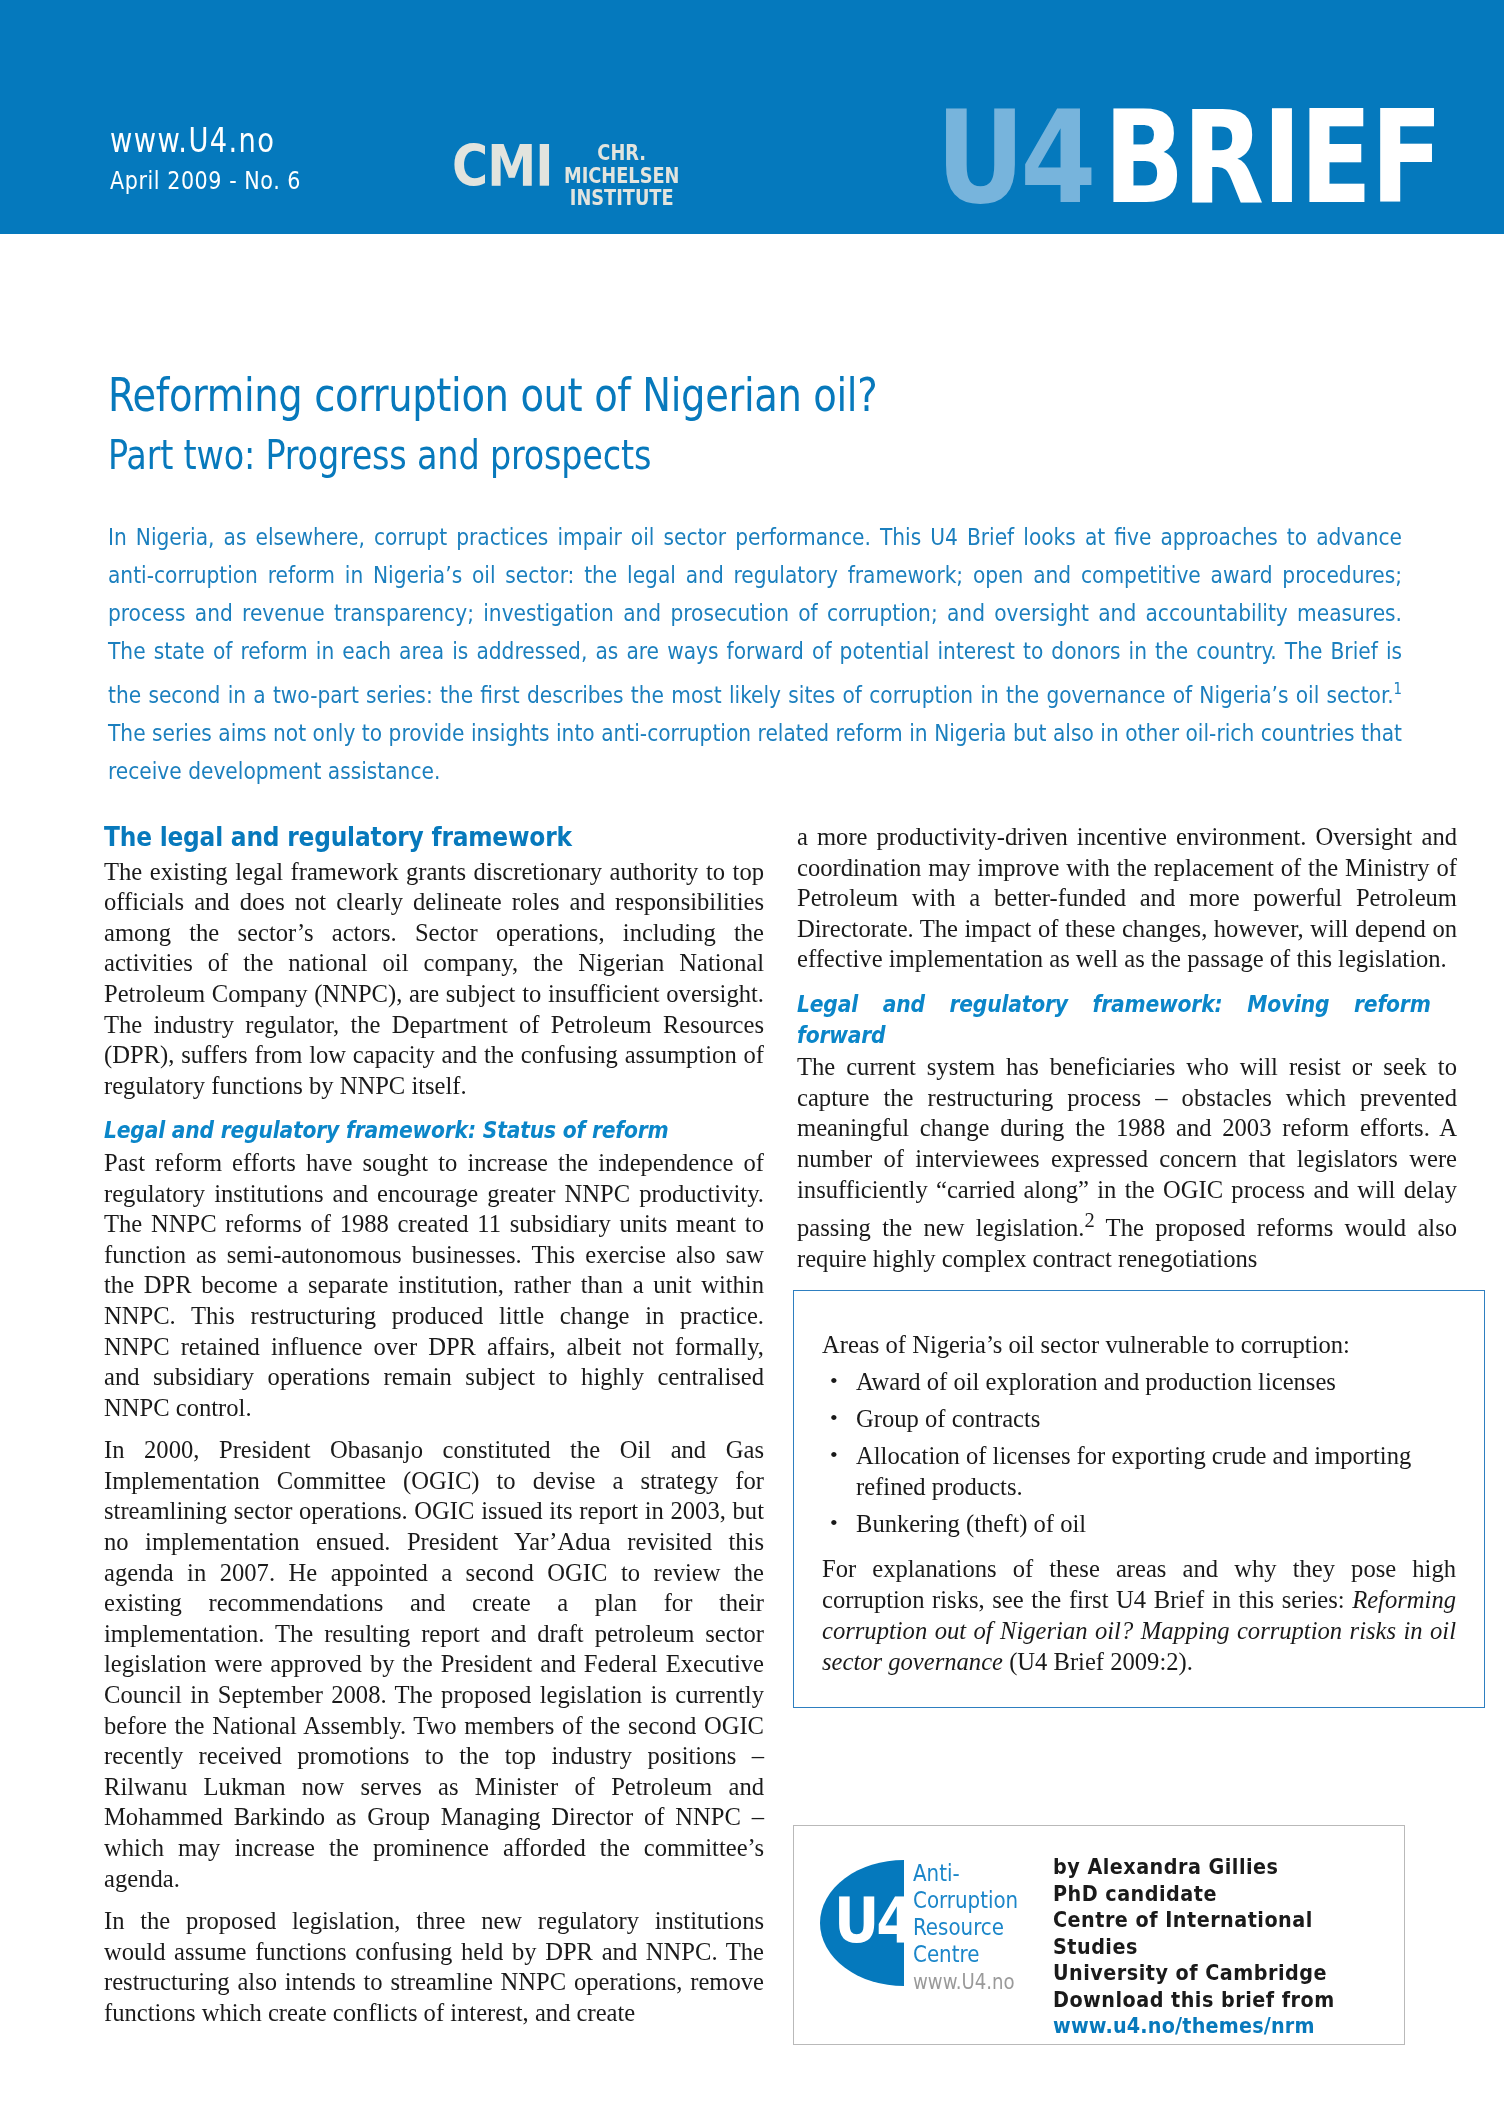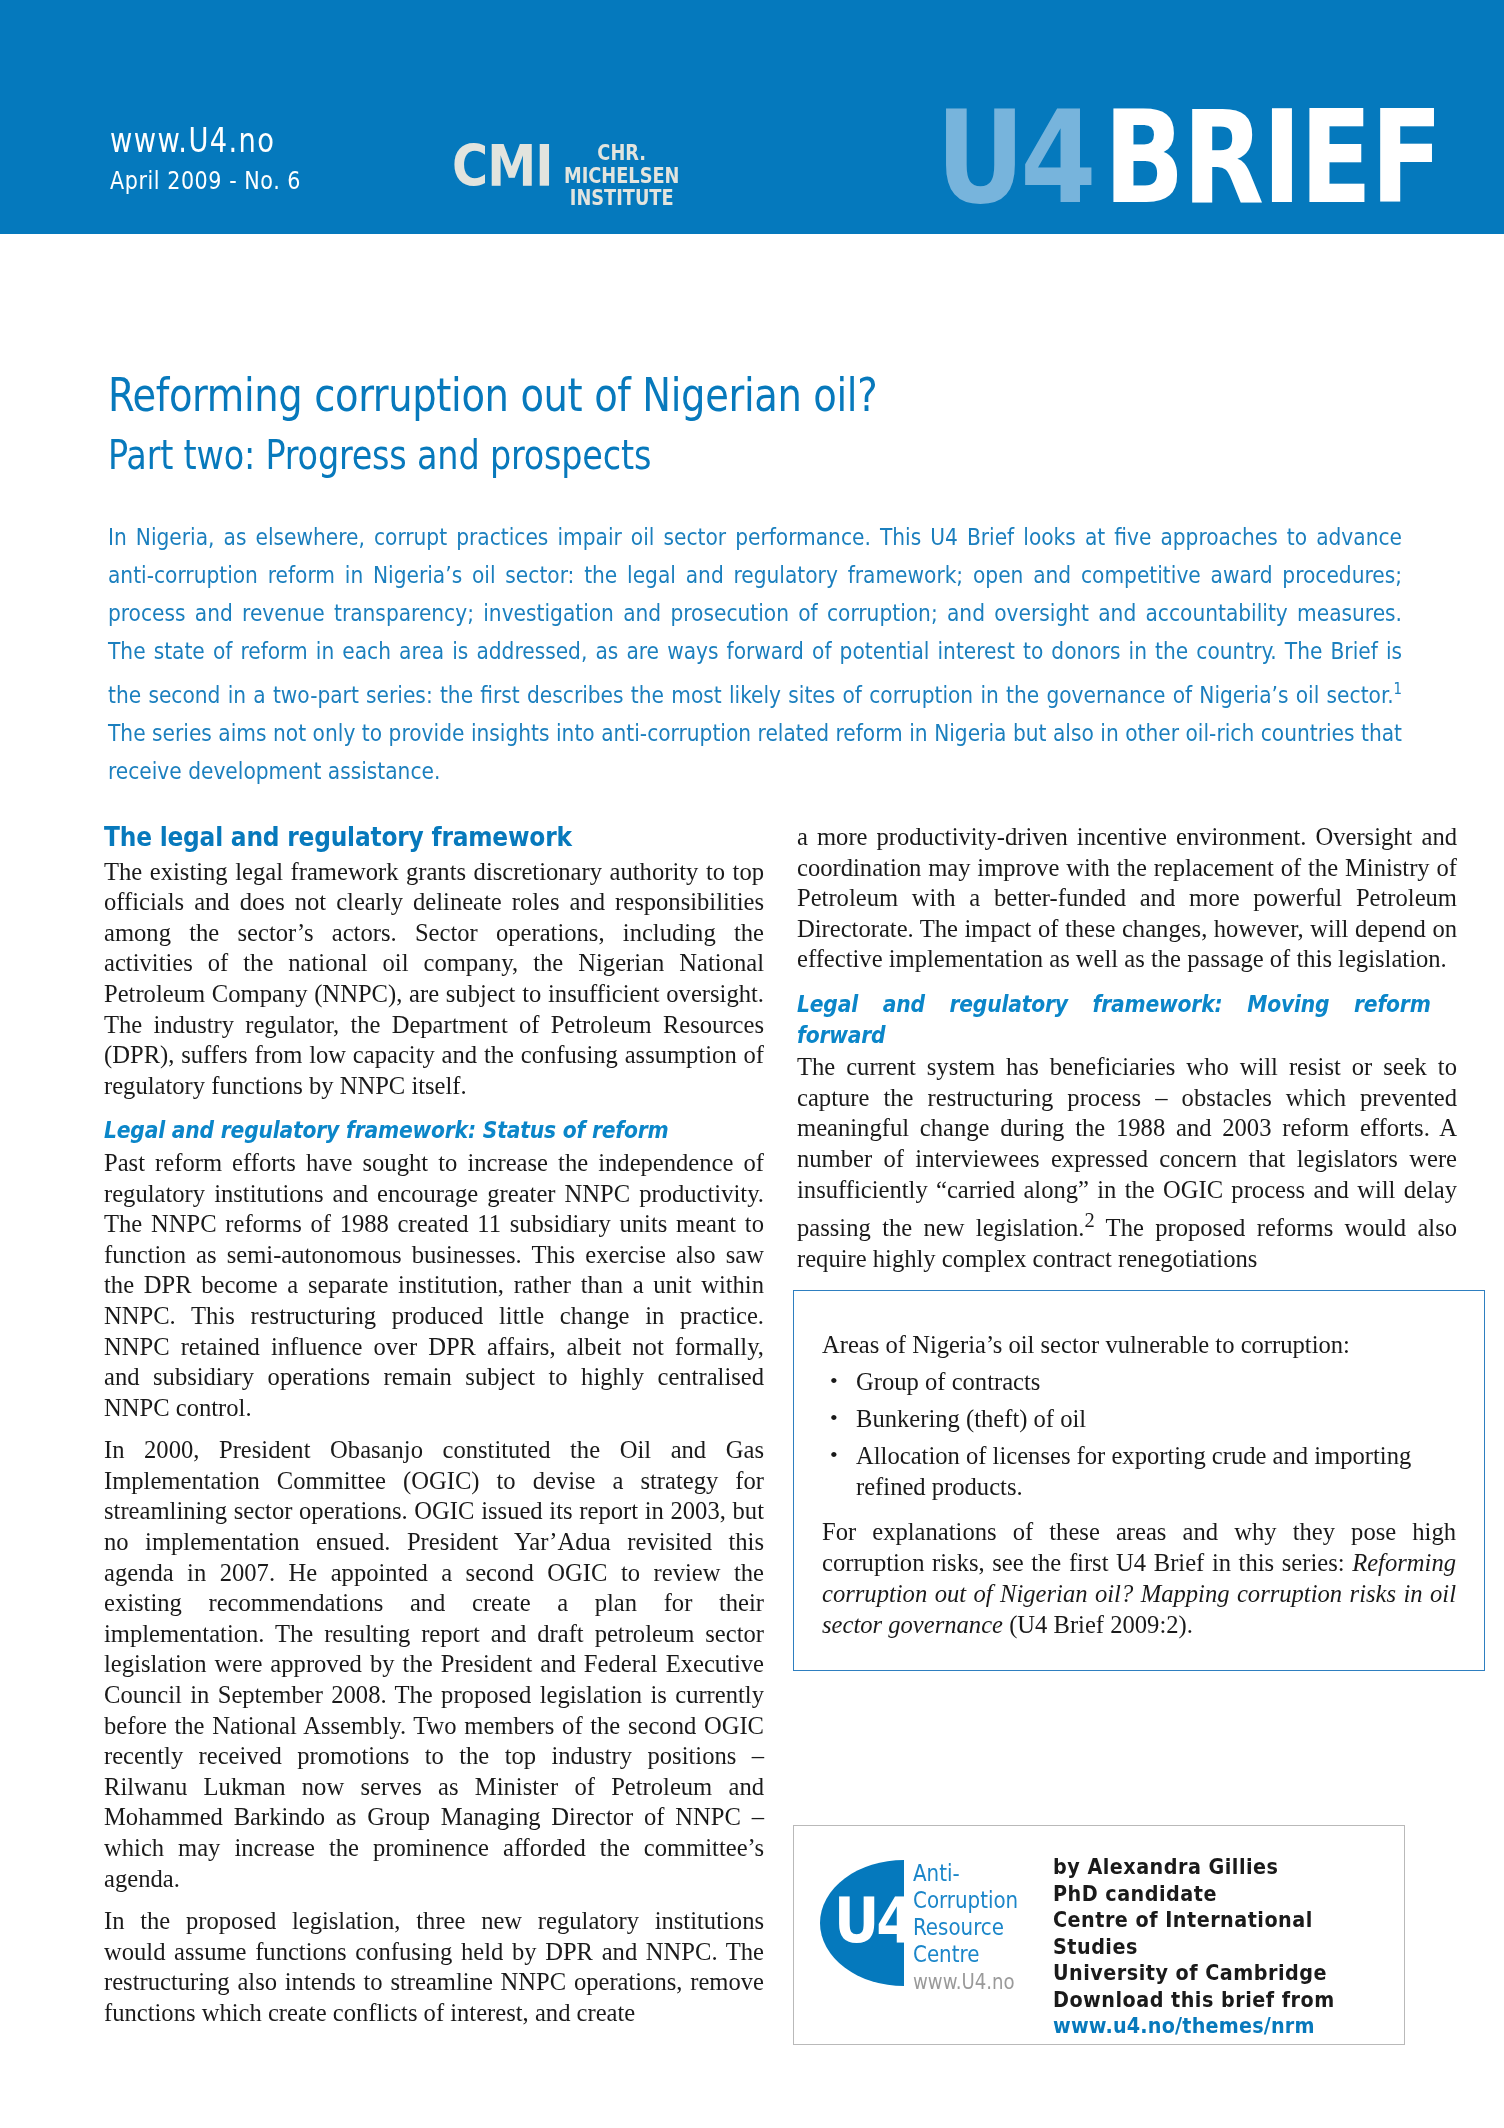--- a/index.html
+++ b/index.html
@@ -345,23 +345,24 @@
 
 <div class="col col-right">
   <p>a more productivity-driven incentive environment. Oversight and coordination may improve with the replacement of the Ministry of Petroleum with a better-funded and more powerful Petroleum Directorate. The impact of these changes, however, will depend on effective implementation as well as the passage of this legislation.</p>
   <h3 class="sub-head">Legal and regulatory framework: Moving reform forward</h3>
   <p><span>The current system has beneficiaries who will resist or seek to capture the restructuring process – obstacles which prevented meaningful change during the 1988 and 2003 reform efforts. A number of interviewees expressed concern that legislators were insufficiently “carried along” in the OGIC process and will delay passing the new legislation.</span><sup>2</sup><span> The proposed reforms would also require highly complex contract renegotiations</span></p>
 </div>
 
 <div class="box">
   <p class="box-intro">Areas of Nigeria’s oil sector vulnerable to corruption:</p>
   <ul class="box-list">
+    <li>Award of oil exploration and production licenses</li>
     <li>Group of contracts</li>
+    <li>Allocation of licenses for exporting crude and importing refined products.</li>
     <li>Bunkering (theft) of oil</li>
-    <li>Allocation of licenses for exporting crude and importing refined products.</li>
   </ul>
   <p class="box-outro"><span>For explanations of these areas and why they pose high corruption risks, see the first U4 Brief in this series: </span><i>Reforming corruption out of Nigerian oil? Mapping corruption risks in oil sector governance</i><span> (U4 Brief 2009:2).</span></p>
 </div>
 
 <div class="author-box">
   <div class="u4-logo">
     <div class="u4-mark">
       <div class="half"></div>
       <div class="glyph">U4</div>
     </div>

